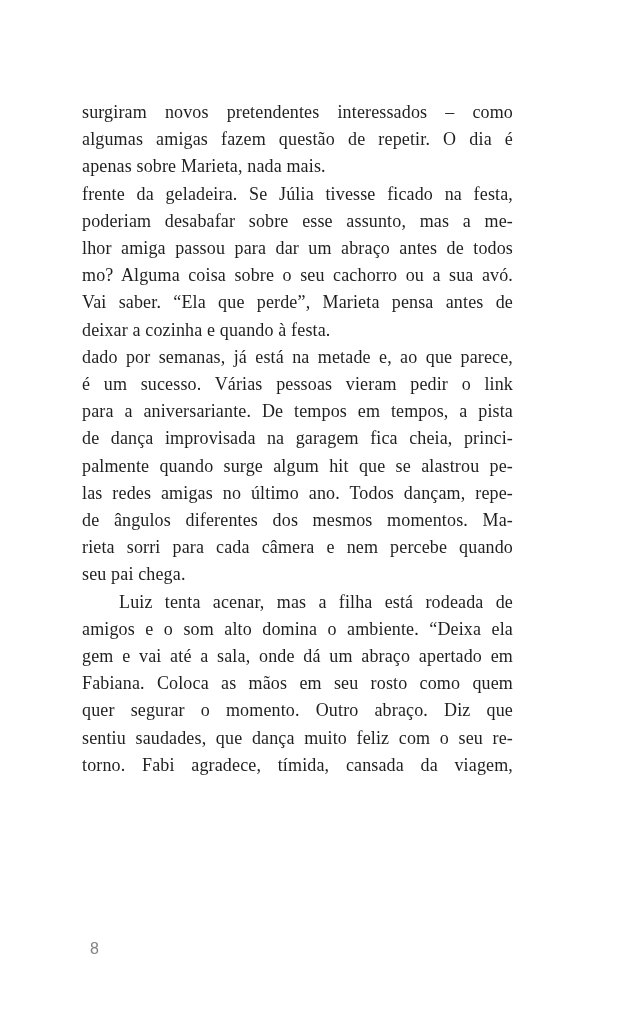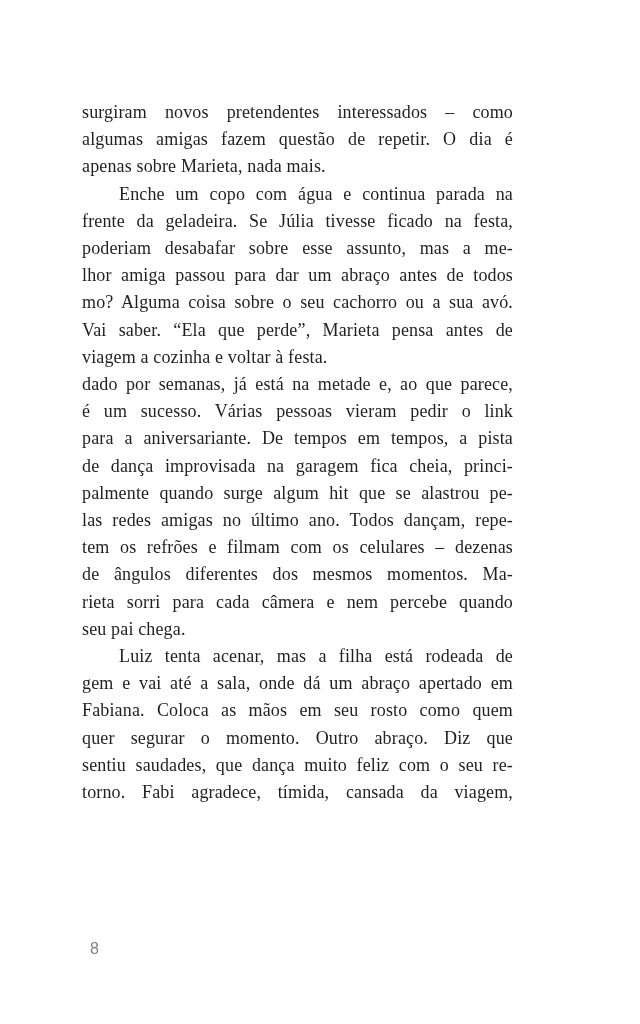--- a/index.html
+++ b/index.html
@@ -48,38 +48,37 @@
   }
 </style>
 </head>
 <body>
 
 <div class="book-page">
   <div class="text-block">
       <div class="line">surgiram novos pretendentes interessados – como</div>
       <div class="line">algumas amigas fazem questão de repetir. O dia é</div>
       <div class="line para-end">apenas sobre Marieta, nada mais.</div>
-      <div class="line indent">Enche um copo com água e continua parada na</div>
       <div class="line">frente da geladeira. Se Júlia tivesse ficado na festa,</div>
       <div class="line">poderiam desabafar sobre esse assunto, mas a me-</div>
       <div class="line">lhor amiga passou para dar um abraço antes de todos</div>
       <div class="line">mo? Alguma coisa sobre o seu cachorro ou a sua avó.</div>
       <div class="line">Vai saber. “Ela que perde”, Marieta pensa antes de</div>
-      <div class="line para-end">viagem a cozinha e voltar à festa.</div>
+      <div class="line para-end">deixar a cozinha e quando à festa.</div>
       <div class="line">dado por semanas, já está na metade e, ao que parece,</div>
       <div class="line">é um sucesso. Várias pessoas vieram pedir o link</div>
       <div class="line">para a aniversariante. De tempos em tempos, a pista</div>
       <div class="line">de dança improvisada na garagem fica cheia, princi-</div>
       <div class="line">palmente quando surge algum hit que se alastrou pe-</div>
       <div class="line">las redes amigas no último ano. Todos dançam, repe-</div>
-      <div class="line">tem os refrões e filmam com os celulares – dezenas</div>
       <div class="line">de ângulos diferentes dos mesmos momentos. Ma-</div>
       <div class="line">rieta sorri para cada câmera e nem percebe quando</div>
       <div class="line para-end">seu pai chega.</div>
       <div class="line indent">Luiz tenta acenar, mas a filha está rodeada de</div>
+      <div class="line">amigos e o som alto domina o ambiente. “Deixa ela</div>
       <div class="line">gem e vai até a sala, onde dá um abraço apertado em</div>
       <div class="line">Fabiana. Coloca as mãos em seu rosto como quem</div>
       <div class="line">quer segurar o momento. Outro abraço. Diz que</div>
       <div class="line">sentiu saudades, que dança muito feliz com o seu re-</div>
       <div class="line">torno. Fabi agradece, tímida, cansada da viagem,</div>
     </div>
   <div class="page-number">8</div>
 </div>
 
 </body></html>

